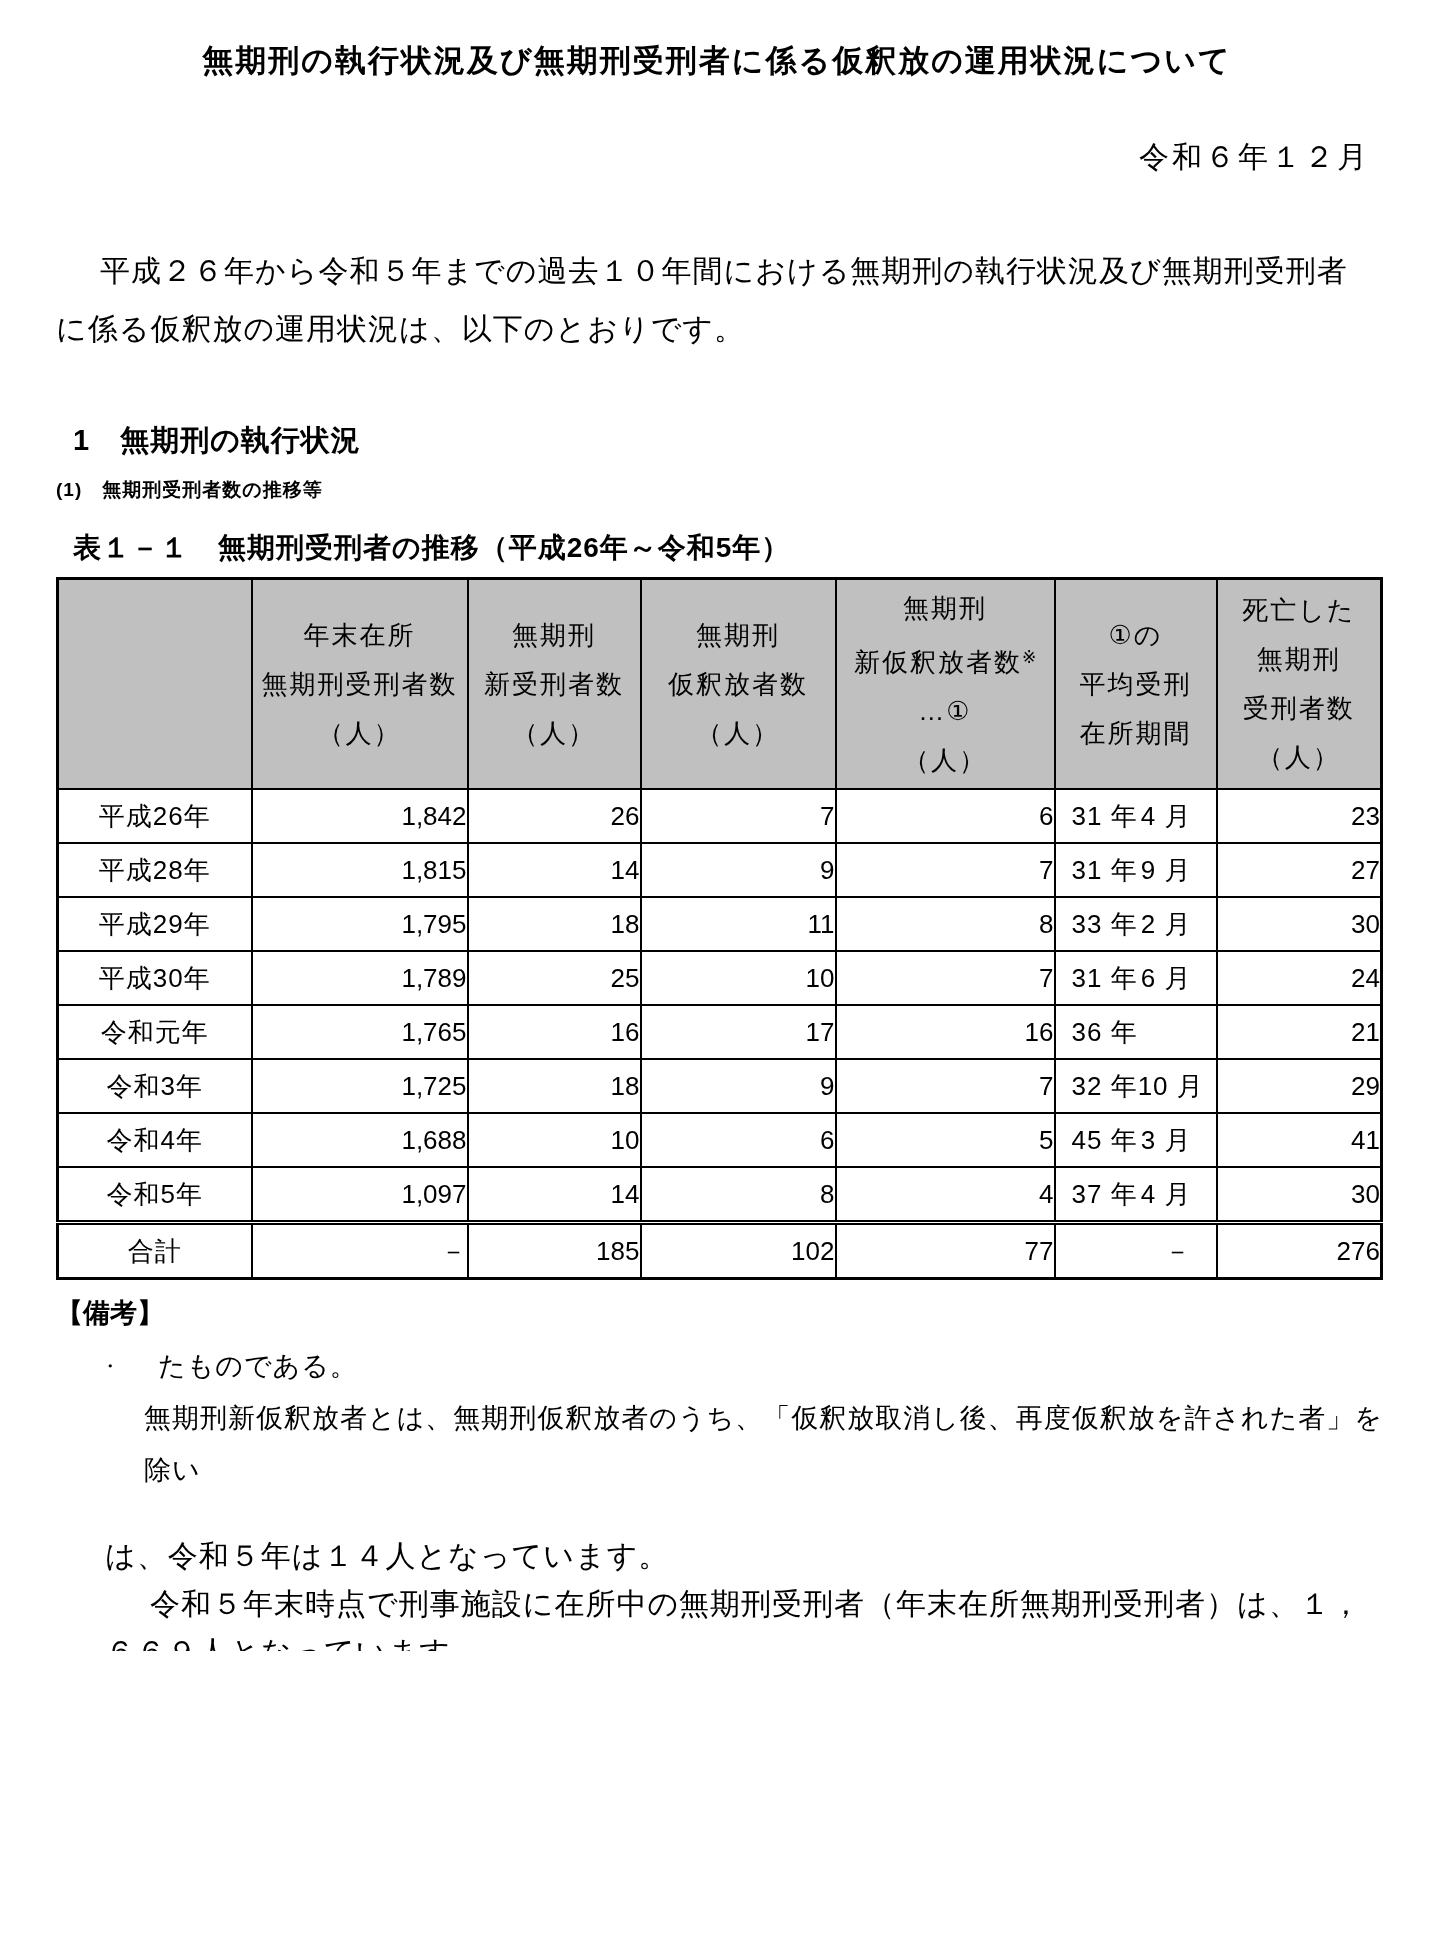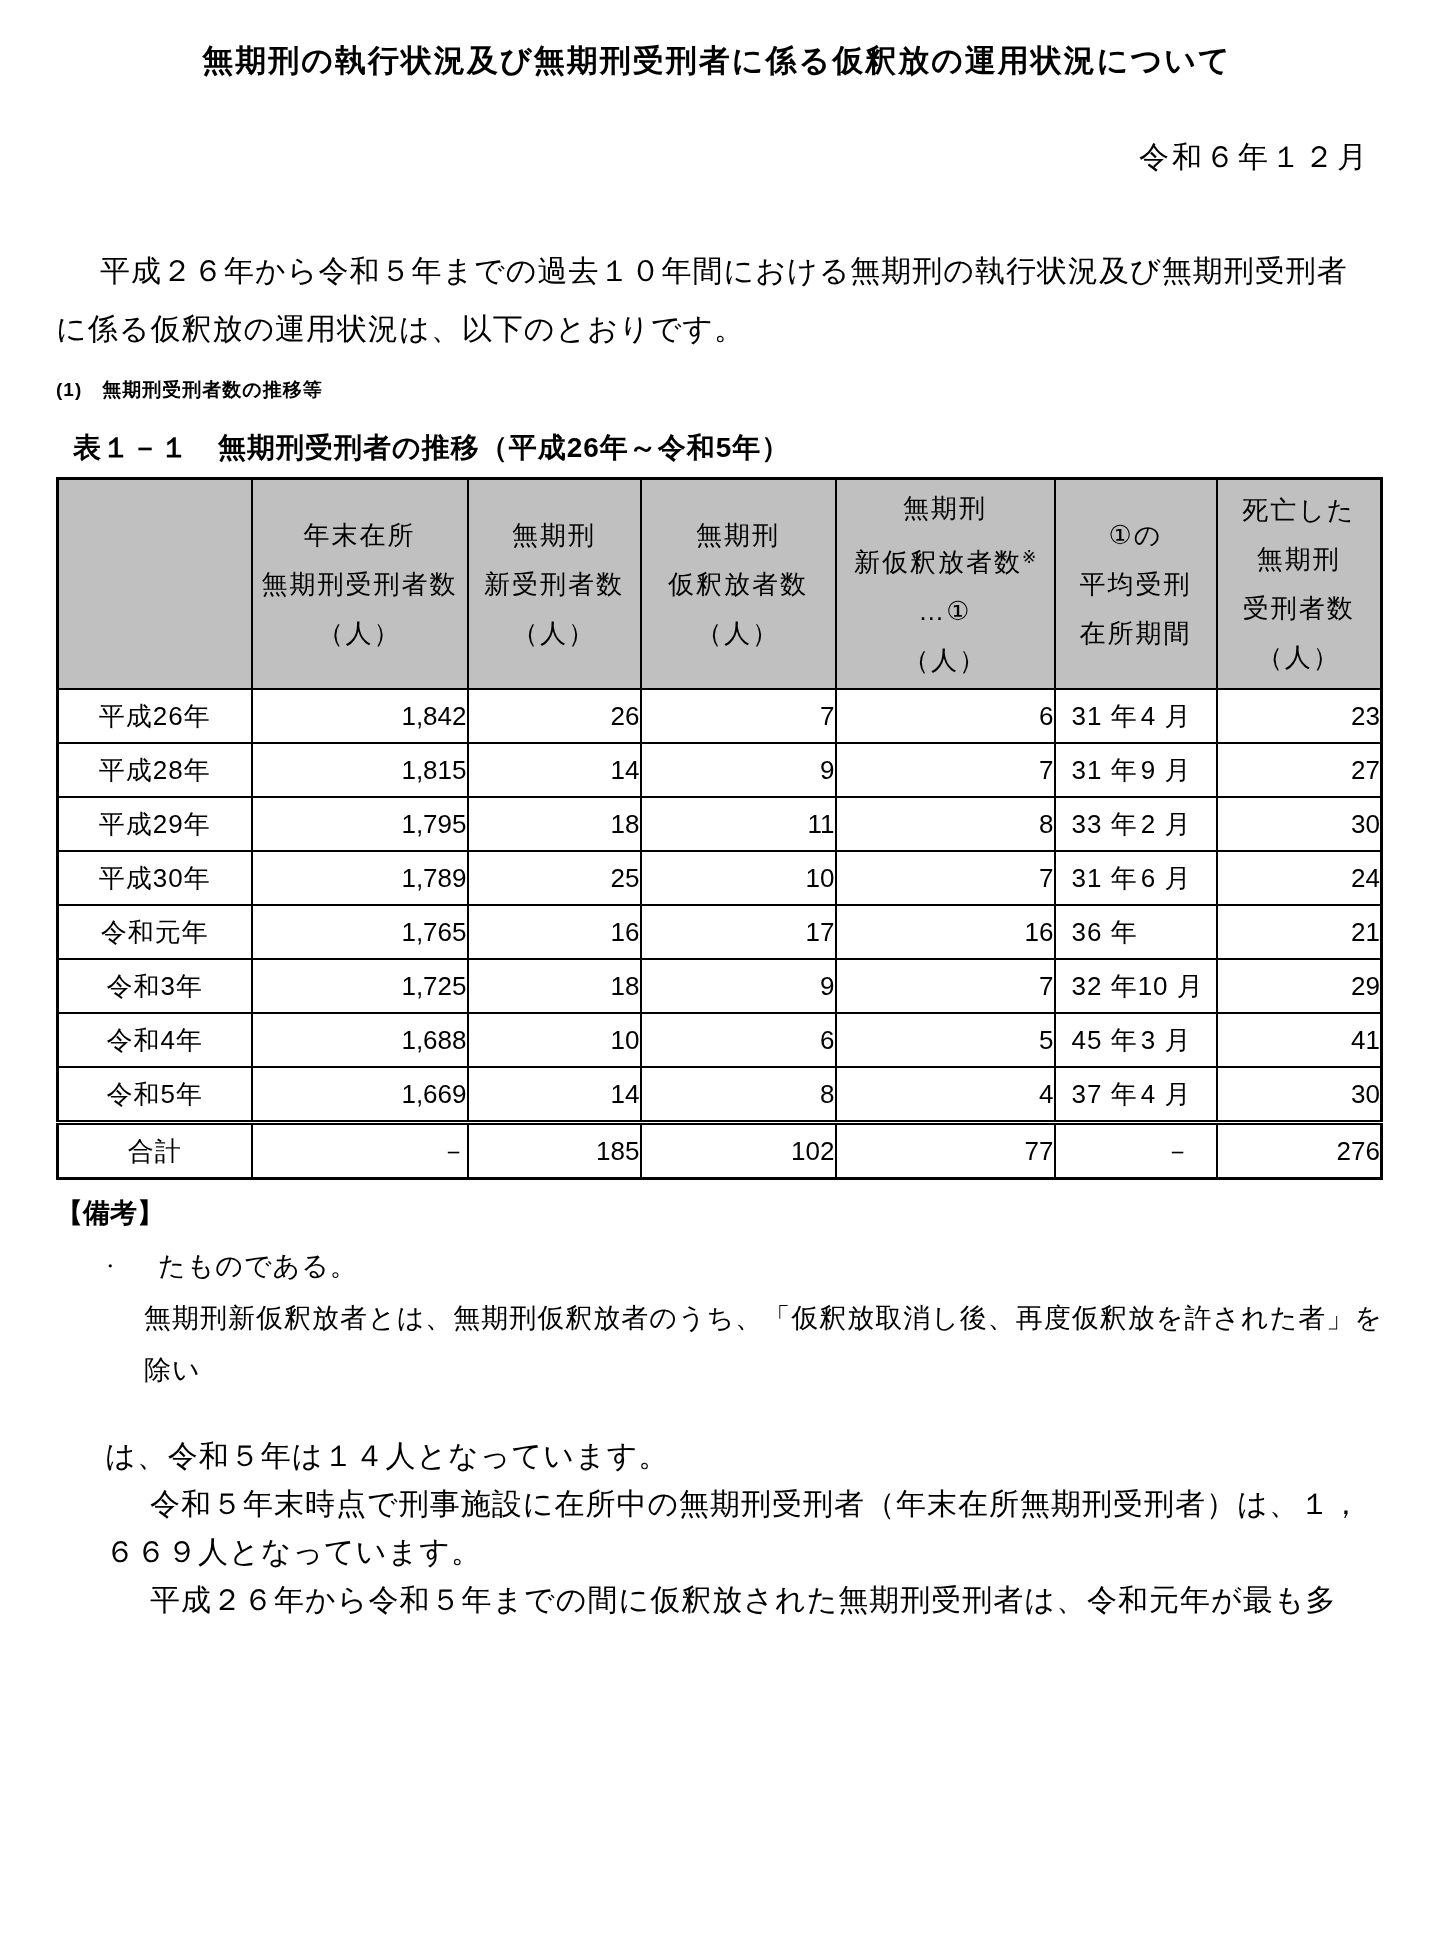--- a/index.html
+++ b/index.html
@@ -138,20 +138,21 @@
 
   <div class="doc-title">無期刑の執行状況及び無期刑受刑者に係る仮釈放の運用状況について</div>
 
   <div class="doc-date">令和６年１２月</div>
 
   <div class="intro">
     <div class="line indent1">平成２６年から令和５年までの過去１０年間における無期刑の執行状況及び無期刑受刑者</div>
     <div class="line">に係る仮釈放の運用状況は、以下のとおりです。</div>
   </div>
 
+  <div class="h1">1　無期刑の執行状況</div>
   <div class="h2">(1)　無期刑受刑者数の推移等</div>
 
   <div class="table-title">表１－１　無期刑受刑者の推移（平成26年～令和5年）</div>
 
   <table class="t11">
     <colgroup>
       <col class="c0">
         <col class="c1">
         <col class="c2">
         <col class="c3">
@@ -290,21 +291,21 @@
           <td class="cell-term">
             <div class="term-wrap">
               <span class="term-y">45 年</span>
               <span class="term-m">3 月</span>
             </div>
           </td>
           <td class="cell-num">41</td>
         </tr>
         <tr>
           <td class="cell-year">令和5年</td>
-          <td class="cell-num">1,669</td>
+          <td class="cell-num">1,097</td>
           <td class="cell-num">14</td>
           <td class="cell-num">8</td>
           <td class="cell-num">4</td>
           <td class="cell-term">
             <div class="term-wrap">
               <span class="term-y">37 年</span>
               <span class="term-m">4 月</span>
             </div>
           </td>
           <td class="cell-num">30</td>

